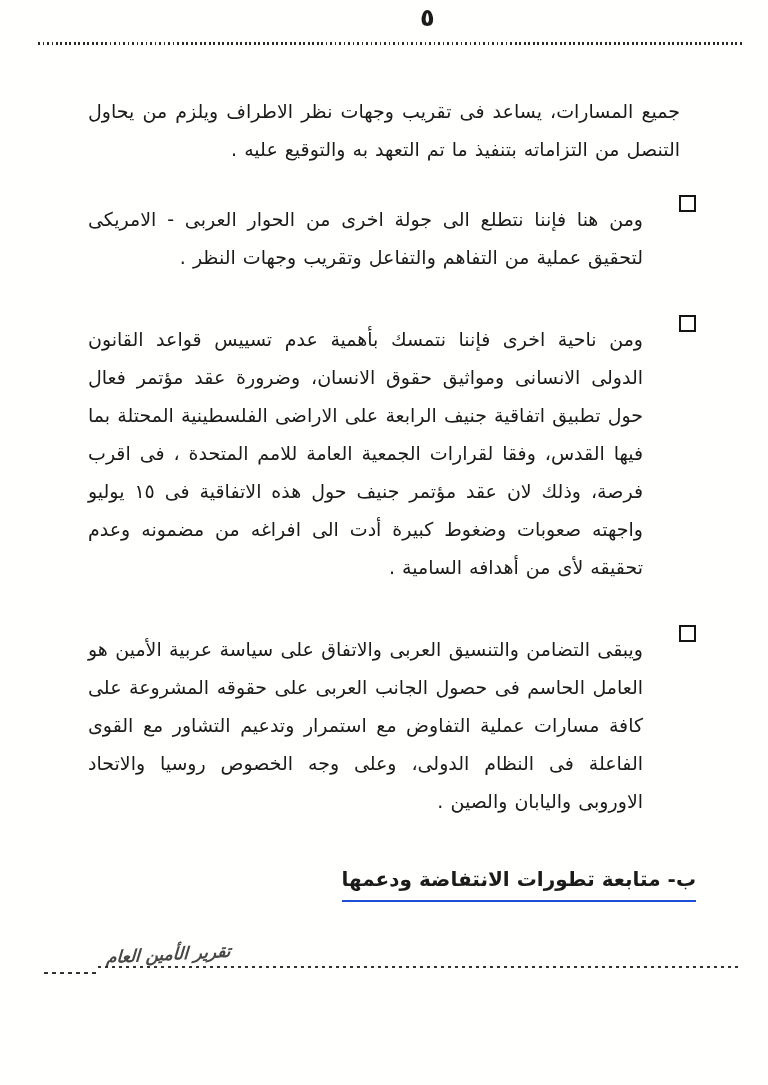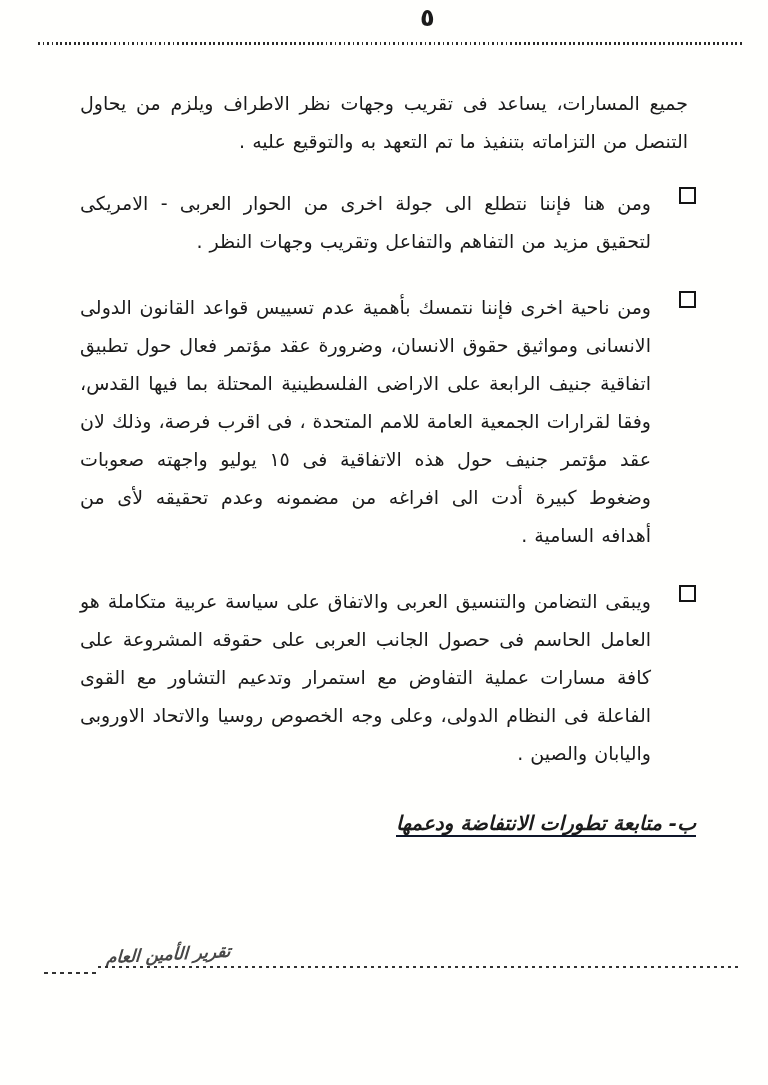--- a/index.html
+++ b/index.html
@@ -36,21 +36,21 @@
   }
   .content {
     position: absolute;
     top: 76px;
     right: 72px;
     left: 72px;
     direction: rtl;
     text-align: justify;
   }
   .para {
-    margin: 8px;
+    margin: 16px;
     font-size: 19px;
     line-height: 38px;
     text-align: justify;
     word-spacing: 1px;
   }
   .intro { margin-bottom: 16px; }
   .bullet-item {
     display: flex;
     align-items: flex-start;
     margin-bottom: 12px;
@@ -65,23 +65,22 @@
   }
   .bullet-text { flex: 1 1 auto; }
   .section-heading {
     margin: 26px 0 18px 0;
     font-size: 20px;
     font-weight: bold;
     text-align: right;
     line-height: 34px;
   }
   .heading-text {
-    border-bottom: 2px solid #0f172a;
-    padding-bottom: 0;
-    font-style: italic;
+    border-bottom: 2px solid #1d4ed8;
+    padding-bottom: 9px;
   }
   .numbered .item-number {
     font-weight: bold;
     margin-inline-end: 10px;
     white-space: nowrap;
   }
   .footer-rule {
     position: absolute;
     top: 966px;
     left: 98px;
@@ -119,31 +118,31 @@
   <div class="page-number">٥</div>
 
   <div class="top-rule"></div>
 
   <main class="content">
 
     <p class="para intro">جميع المسارات، يساعد فى تقريب وجهات نظر الاطراف ويلزم من يحاول التنصل من التزاماته بتنفيذ ما تم التعهد به والتوقيع عليه .</p>
 
     <div class="bullet-item">
       <span class="bullet-marker"></span>
-      <p class="para bullet-text">ومن هنا فإننا نتطلع الى جولة اخرى من الحوار العربى - الامريكى لتحقيق مزيد من التفاهم والتفاعل وتقريب وجهات النظر .</p>
+      <p class="para bullet-text">ومن هنا فإننا نتطلع الى جولة اخرى من الحوار العربى - الامريكى لتحقيق عملية من التفاهم والتفاعل وتقريب وجهات النظر .</p>
     </div>
 
     <div class="bullet-item">
       <span class="bullet-marker"></span>
       <p class="para bullet-text">ومن ناحية اخرى فإننا نتمسك بأهمية عدم تسييس قواعد القانون الدولى الانسانى ومواثيق حقوق الانسان، وضرورة عقد مؤتمر فعال حول تطبيق اتفاقية جنيف الرابعة على الاراضى الفلسطينية المحتلة بما فيها القدس، وفقا لقرارات الجمعية العامة للامم المتحدة ، فى اقرب فرصة، وذلك لان عقد مؤتمر جنيف حول هذه الاتفاقية فى ١٥ يوليو واجهته صعوبات وضغوط كبيرة أدت الى افراغه من مضمونه وعدم تحقيقه لأى من أهدافه السامية .</p>
     </div>
 
     <div class="bullet-item">
       <span class="bullet-marker"></span>
-      <p class="para bullet-text">ويبقى التضامن والتنسيق العربى والاتفاق على سياسة عربية متكاملة هو العامل الحاسم فى حصول الجانب العربى على حقوقه المشروعة على كافة مسارات عملية التفاوض مع استمرار وتدعيم التشاور مع القوى الفاعلة فى النظام الدولى، وعلى وجه الخصوص روسيا والاتحاد الاوروبى واليابان والصين .</p>
+      <p class="para bullet-text">ويبقى التضامن والتنسيق العربى والاتفاق على سياسة عربية الأمين هو العامل الحاسم فى حصول الجانب العربى على حقوقه المشروعة على كافة مسارات عملية التفاوض مع استمرار وتدعيم التشاور مع القوى الفاعلة فى النظام الدولى، وعلى وجه الخصوص روسيا والاتحاد الاوروبى واليابان والصين .</p>
     </div>
 
     <h2 class="section-heading">
       <span class="heading-text">ب- متابعة تطورات الانتفاضة ودعمها</span>
     </h2>
 
 
   </main>
 
   <div class="footer-rule"></div>

